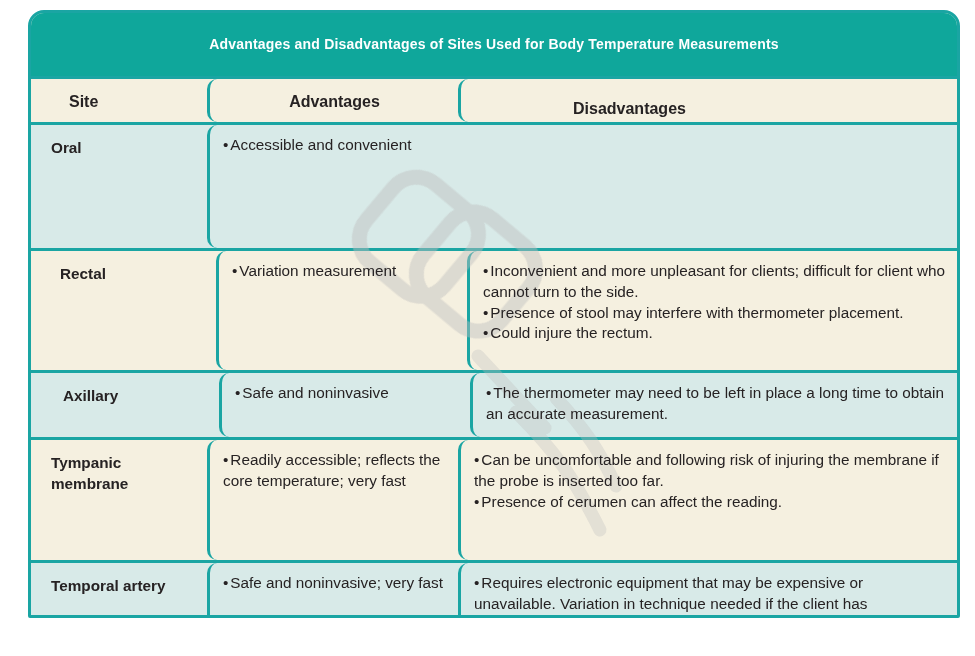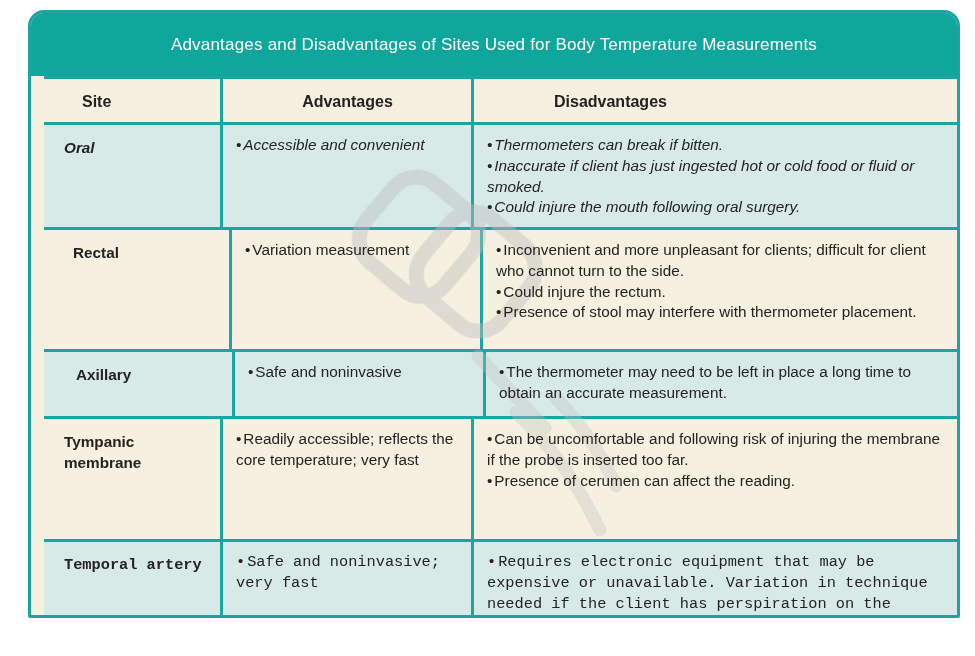--- a/index.html
+++ b/index.html
@@ -22,45 +22,45 @@
     position:absolute;left:28px;top:10px;width:932px;height:608px;
     box-sizing:border-box;border:3px solid var(--border-teal);
     border-radius:16px 16px 2px 2px;overflow:hidden;background:var(--cream);
     color:var(--text);
   }
   .titlebar{
     height:63px;background:var(--header-teal);display:flex;align-items:center;
     justify-content:center;text-align:center;
   }
   .titlebar .title-text{
-    max-width:700px;color:var(--title-text);font-weight:normal;font-size:17px;
+    max-width:700px;color:var(--title-text);font-weight:bold;font-size:14px;
     line-height:25px;letter-spacing:.2px;text-align:right;
   }
   .row{
     display:grid;grid-template-columns:176px 251px 1fr;
-    border-top:3px solid var(--border-teal);box-sizing:border-box;margin-left:13px;
+    border-top:3px solid var(--border-teal);box-sizing:border-box;
   }
   .row.head{height:46px;}
-  .row.r0{height:105px;font-style:italic;}
+  .row.r0{height:126px;}
   .row.r1{height:122px;padding-left:9px;}
   .row.r2{height:67px;padding-left:12px;}
   .row.r3{height:123px;}
-  .row.r4{height:80px;font-family:Liberation Mono, monospace;}
+  .row.r4{height:80px;}
   .bg-cream{background:var(--cream);}
   .bg-teal{background:var(--light-teal);}
   .cell{
     box-sizing:border-box;padding:10px 12px 6px 13px;
     font-size:15.3px;line-height:20.8px;overflow:hidden;
   }
-  .cell + .cell{border-left:3px solid var(--border-teal);}
+  .cell + .cell{border-left:3px solid var(--border-teal);border-radius:10px;}
   .site-cell{padding:13px 8px 0 20px;font-weight:bold;}
   .head .cell{display:flex;align-items:center;font-weight:bold;font-size:16px;padding-top:6px;padding-bottom:2px;}
   .head .site-h{padding-left:38px;}
   .head .adv-h{justify-content:center;}
-  .head .dis-h{padding-left:80px;}
+  .head .dis-h{padding-left:112px;align-items:flex-end;}
   .bullet,.txt{position:relative;z-index:2;display:block;}
   .bullet::before{content:"\2022";margin-right:2px;}
   .watermark{
     position:absolute;left:0;top:0;width:975px;height:656px;z-index:1;
     pointer-events:none;
   }
 </style>
 </head>
 <body>
 
@@ -84,38 +84,33 @@
         </div>
     </div>
 
     <div class="row r0 bg-teal">
       <div class="cell site-cell">
           <span class="txt">Oral</span>
         </div>
       <div class="cell">
         <span class="bullet">Accessible and convenient</span>
       </div>
-      <div class="cell">
-        <span class="bullet">Thermometers can break if bitten.</span>
-        <span class="bullet">Inaccurate if client has just ingested hot or cold food or fluid or smoked.</span>
-        <span class="bullet">Could injure the mouth following oral surgery.</span>
-      </div>
     </div>
 
     <div class="row r1 bg-cream">
       <div class="cell site-cell">
           <span class="txt">Rectal</span>
         </div>
       <div class="cell">
         <span class="bullet">Variation measurement</span>
       </div>
       <div class="cell">
         <span class="bullet">Inconvenient and more unpleasant for clients; difficult for client who cannot turn to the side.</span>
+        <span class="bullet">Presence of stool may interfere with thermometer placement.</span>
         <span class="bullet">Could injure the rectum.</span>
-        <span class="bullet">Presence of stool may interfere with thermometer placement.</span>
       </div>
     </div>
 
     <div class="row r2 bg-teal">
       <div class="cell site-cell">
           <span class="txt">Axillary</span>
         </div>
       <div class="cell">
         <span class="bullet">Safe and noninvasive</span>
       </div>

